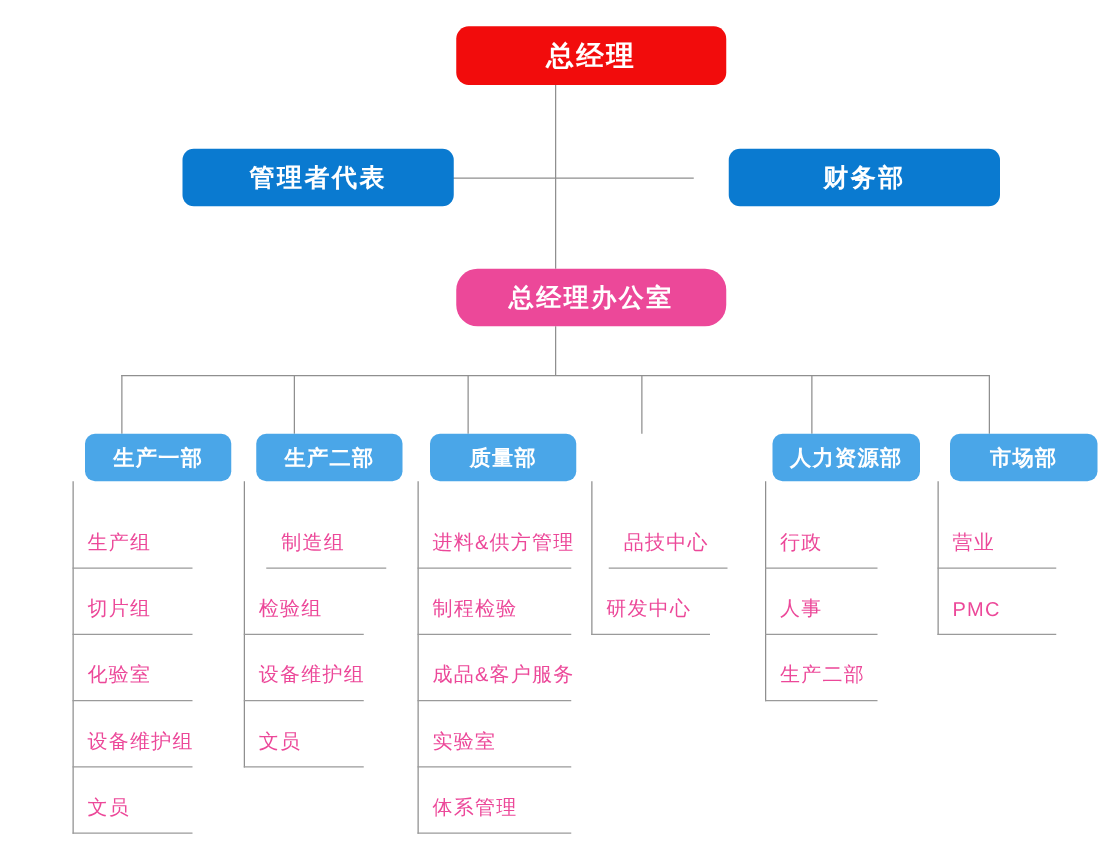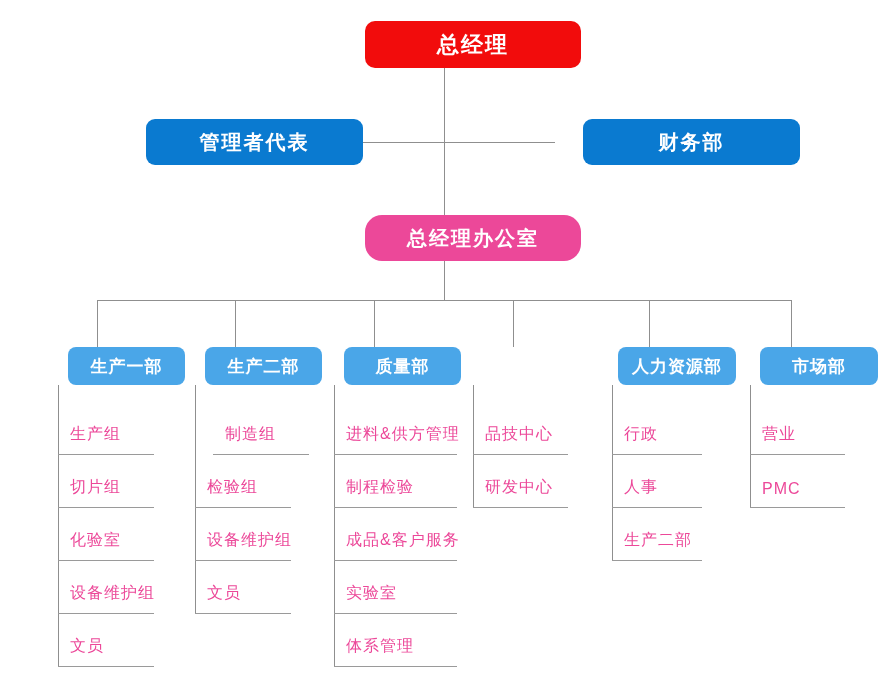--- a/index.html
+++ b/index.html
@@ -65,21 +65,21 @@
   <div class="cell" style="left:195px;top:561px;width:96px;">文员</div>
 
   <div class="vline" style="left:334px;top:385px;height:282px;"></div>
   <div class="cell" style="left:334px;top:402px;width:123px;">进料&amp;供方管理</div>
   <div class="cell" style="left:334px;top:455px;width:123px;">制程检验</div>
   <div class="cell" style="left:334px;top:508px;width:123px;">成品&amp;客户服务</div>
   <div class="cell" style="left:334px;top:561px;width:123px;">实验室</div>
   <div class="cell" style="left:334px;top:614px;width:123px;">体系管理</div>
 
   <div class="vline" style="left:473px;top:385px;height:123px;"></div>
-  <div class="cell" style="left:473px;top:402px;width:95px;">品技中心</div>
+  <div class="cell" style="left:487px;top:402px;width:95px;">品技中心</div>
   <div class="cell" style="left:473px;top:455px;width:95px;">研发中心</div>
 
   <div class="vline" style="left:612px;top:385px;height:176px;"></div>
   <div class="cell" style="left:612px;top:402px;width:90px;">行政</div>
   <div class="cell" style="left:612px;top:455px;width:90px;">人事</div>
   <div class="cell" style="left:612px;top:508px;width:90px;">生产二部</div>
 
   <div class="vline" style="left:750px;top:385px;height:123px;"></div>
   <div class="cell" style="left:750px;top:402px;width:95px;">营业</div>
   <div class="cell" style="left:750px;top:455px;width:95px;">PMC</div>

